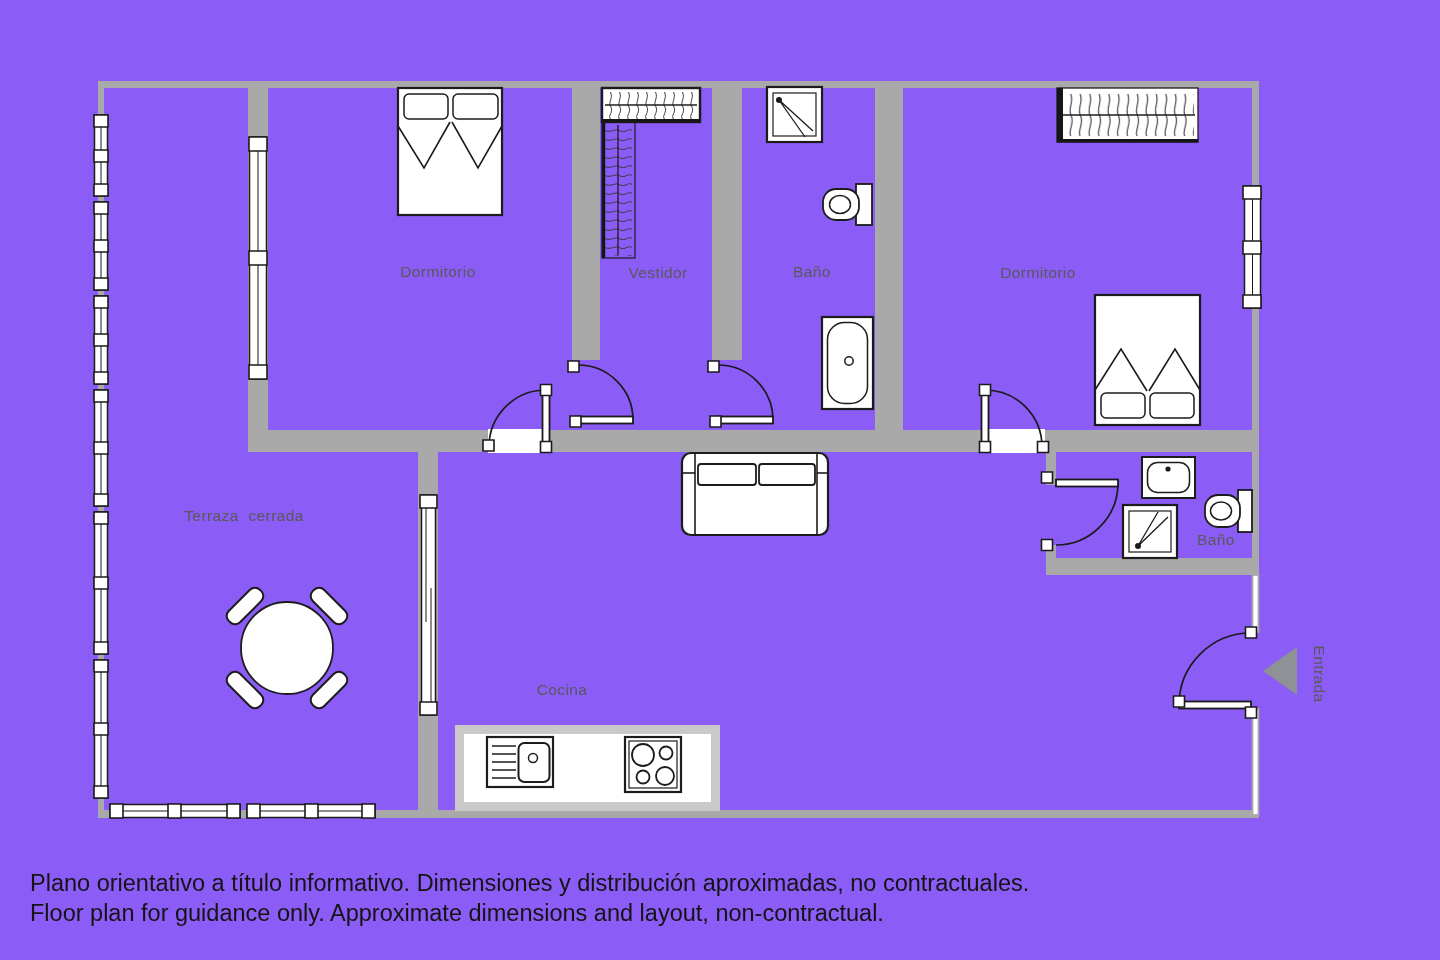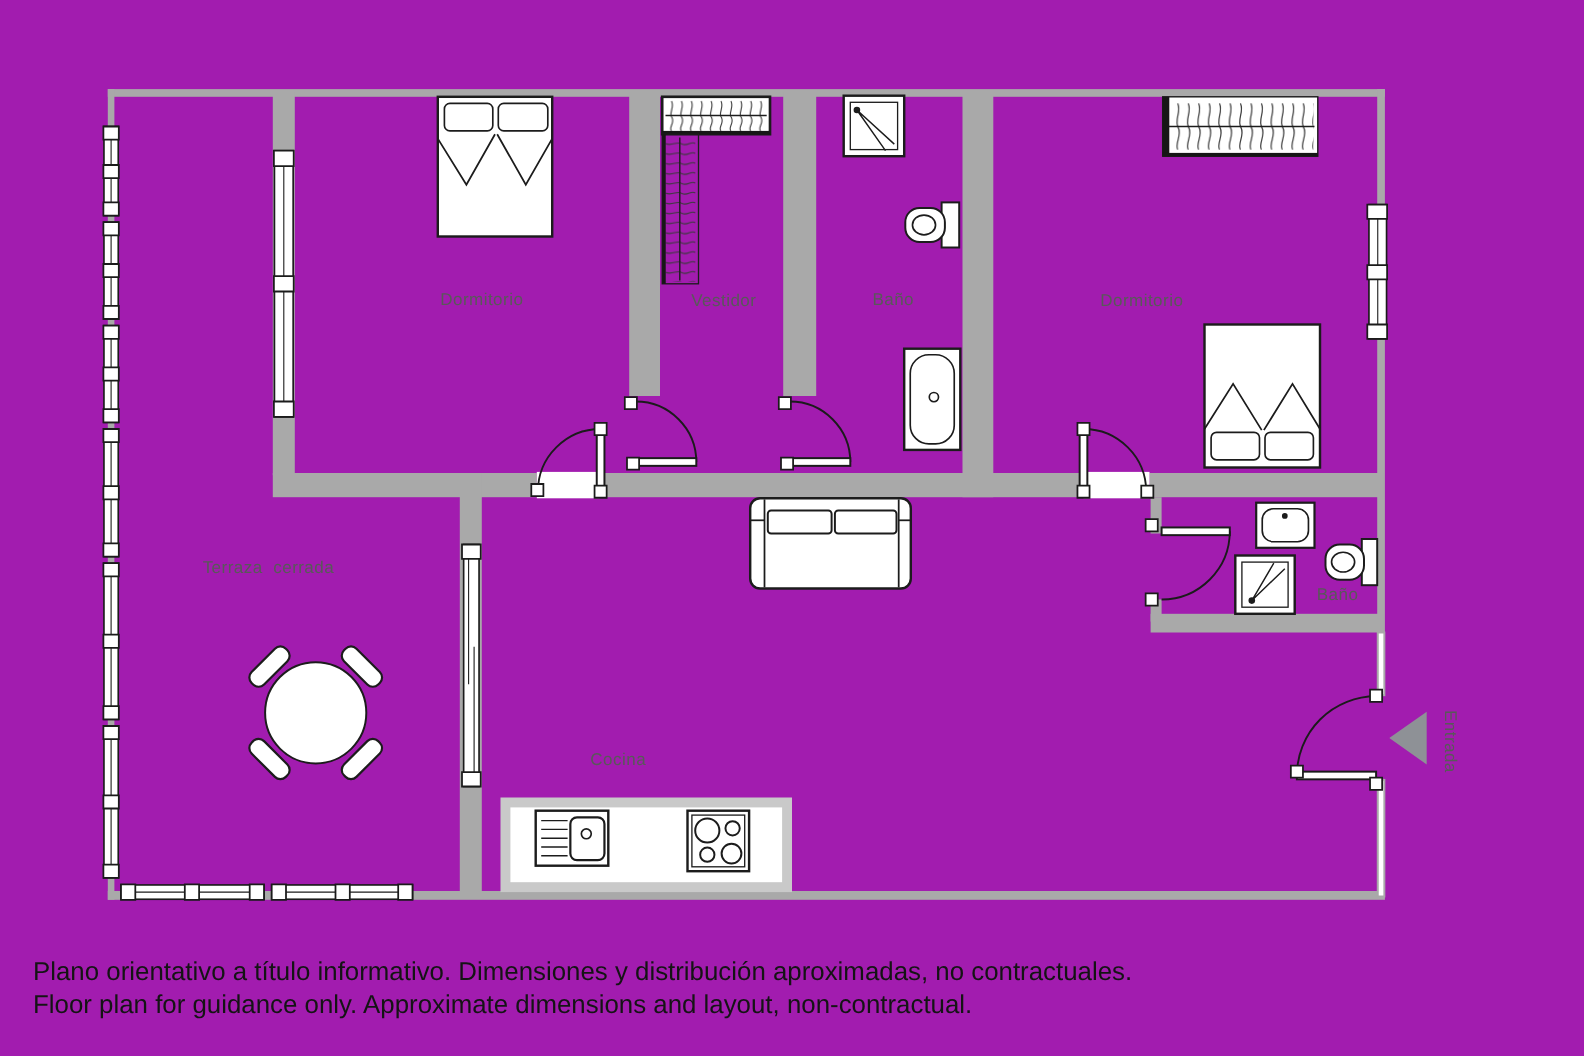--- a/index.html
+++ b/index.html
@@ -1,16 +1,16 @@
 <!DOCTYPE html>
 <html><head>
 <meta charset="utf-8">
 <style>
   html,body{margin:0;padding:0;background:#ffffff;}
-  .stage{position:relative;width:1440px;height:960px;background:#a21caf;overflow:hidden;
+  .stage{position:relative;width:1440px;height:960px;background:#8b5cf6;overflow:hidden;
          font-family:"Liberation Sans",sans-serif;}
   svg{display:block;}
   .w    {fill:#a9a9a9;stroke:none;}
   .whol {fill:#ffffff;stroke:#a9a9a9;stroke-width:1.8;}
   .open {fill:#ffffff;stroke:none;}
   .win  {fill:#ffffff;stroke:#1b1b1b;stroke-width:1.5;}
   .wln  {stroke:#1b1b1b;stroke-width:1;fill:none;}
   .sq   {fill:#ffffff;stroke:#1b1b1b;stroke-width:1.6;}
   .arc  {fill:none;stroke:#1b1b1b;stroke-width:1.7;}
   .leaf {fill:#ffffff;stroke:#1b1b1b;stroke-width:1.8;}

